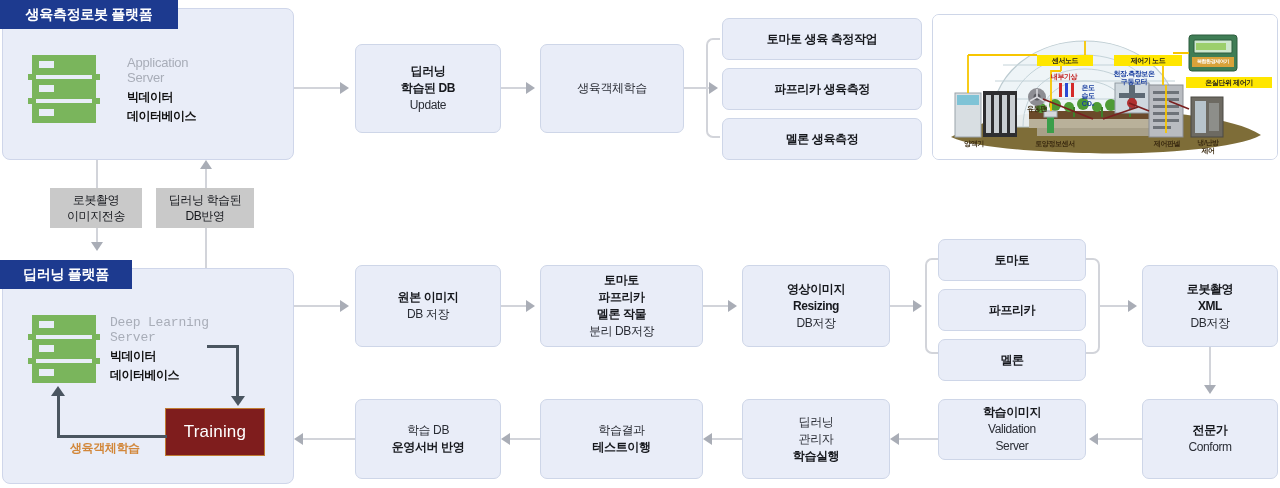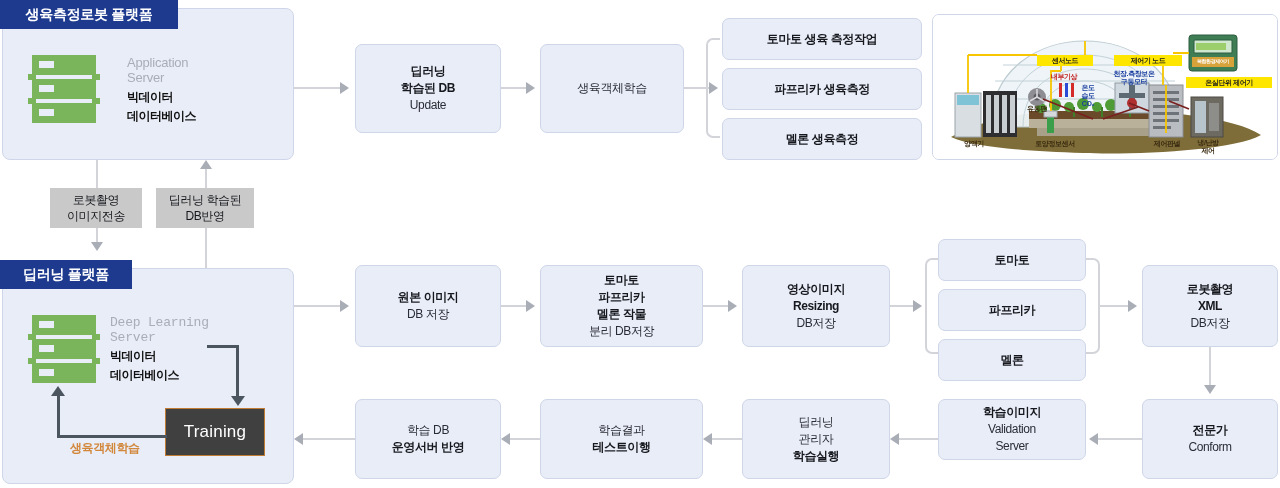--- a/index.html
+++ b/index.html
@@ -34,21 +34,21 @@
     background:#e9edf8;border:1px solid #ced6e8;border-radius:7px;
     display:flex;align-items:center;justify-content:center;text-align:center;
     font-size:12px;line-height:17px;letter-spacing:-0.4px;color:#16181d;
   }
   .box .ln{display:block;}
   .b{font-weight:bold;}
   .n{font-weight:normal;color:#2a2d35;}
 
   
   .training{
-    background:#404040;border:1px solid #c07c32;
+    background:#7f1d1d;border:1px solid #c07c32;
     display:flex;align-items:center;justify-content:center;
     color:#ffffff;font-size:17px;font-weight:normal;letter-spacing:0.2px;
   }
   .learn-label{
     color:#d2873a;font-size:12px;font-weight:bold;letter-spacing:-0.4px;
     white-space:nowrap;
   }
 
   
   .chip{

